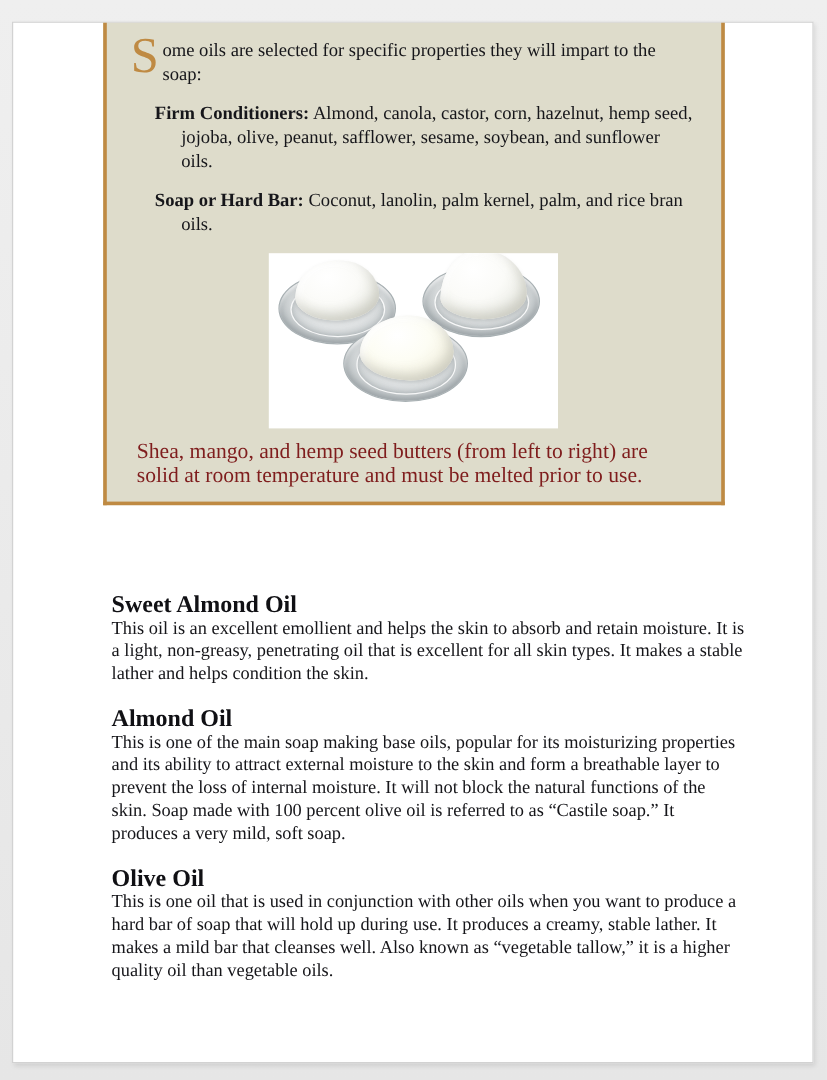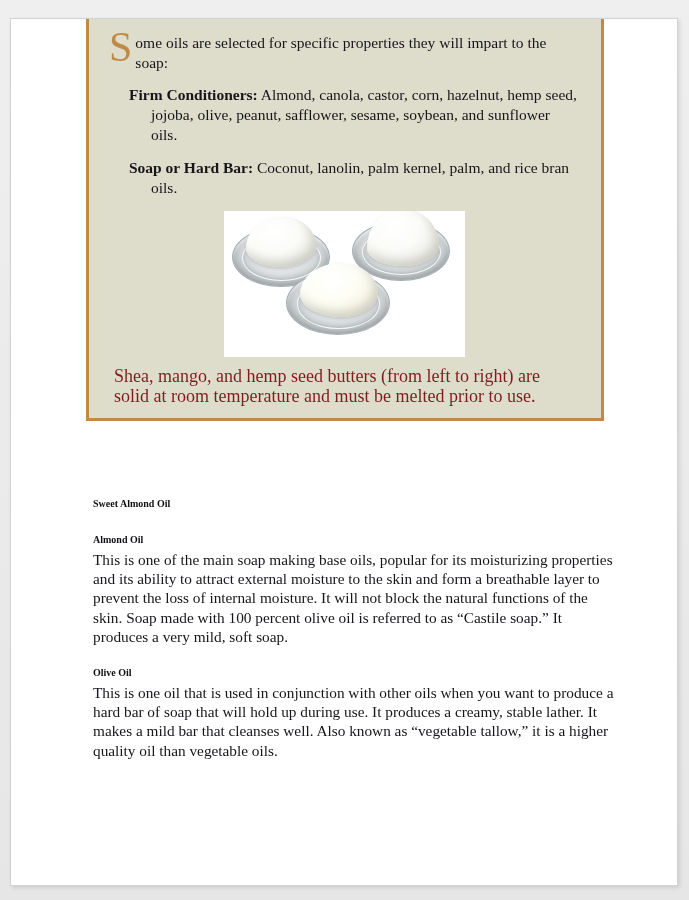--- a/index.html
+++ b/index.html
@@ -177,21 +177,21 @@
   
   #body-content {
     position: absolute;
     left: 82px;
     top: 476px;
     width: 528px;
   }
   .sect { margin: 0 0 18px 0; }
   .sect:last-child { margin-bottom: 0; }
   .sect h3 {
-    font-size: 10px;
+    font-size: 20px;
     font-weight: bold;
     color: #101014;
     margin: 0 0 1px 0;
     line-height: 18px;
   }
   .sect p {
     font-size: 15.3px;
     line-height: 19.2px;
     color: #16161a;
     margin: 0;
@@ -238,20 +238,21 @@
 
         <p class="caption">Shea, mango, and hemp seed butters (from left to right) are solid at room temperature and must be melted prior to use.</p>
 
       </div>
     </div>
 
     <div id="body-content">
 
       <div class="sect">
         <h3>Sweet Almond Oil</h3>
+        <p>This oil is an excellent emollient and helps the skin to absorb and retain moisture. It is a light, non-greasy, penetrating oil that is excellent for all skin types. It makes a stable lather and helps condition the skin.</p>
       </div>
 
       <div class="sect">
         <h3>Almond Oil</h3>
         <p>This is one of the main soap making base oils, popular for its moisturizing properties and its ability to attract external moisture to the skin and form a breathable layer to prevent the loss of internal moisture. It will not block the natural functions of the skin. Soap made with 100 percent olive oil is referred to as “Castile soap.” It produces a very mild, soft soap.</p>
       </div>
 
       <div class="sect">
         <h3>Olive Oil</h3>
         <p>This is one oil that is used in conjunction with other oils when you want to produce a hard bar of soap that will hold up during use. It produces a creamy, stable lather. It makes a mild bar that cleanses well. Also known as “vegetable tallow,” it is a higher quality oil than vegetable oils.</p>

